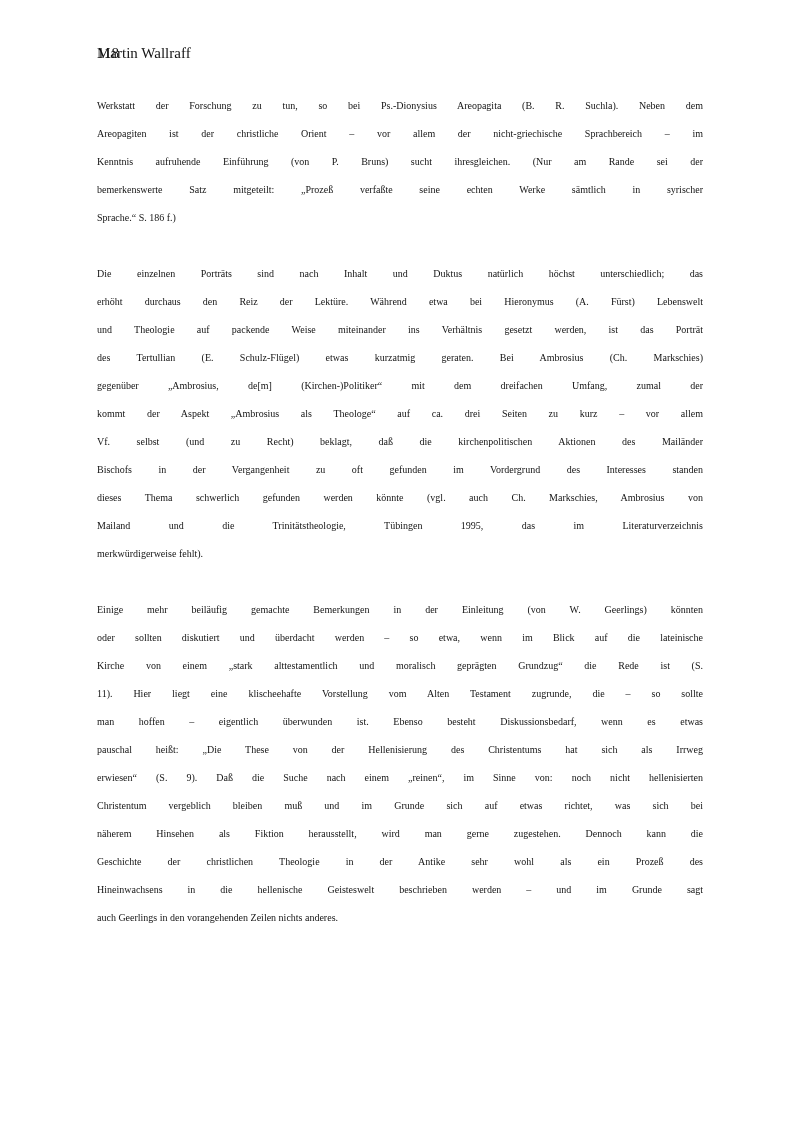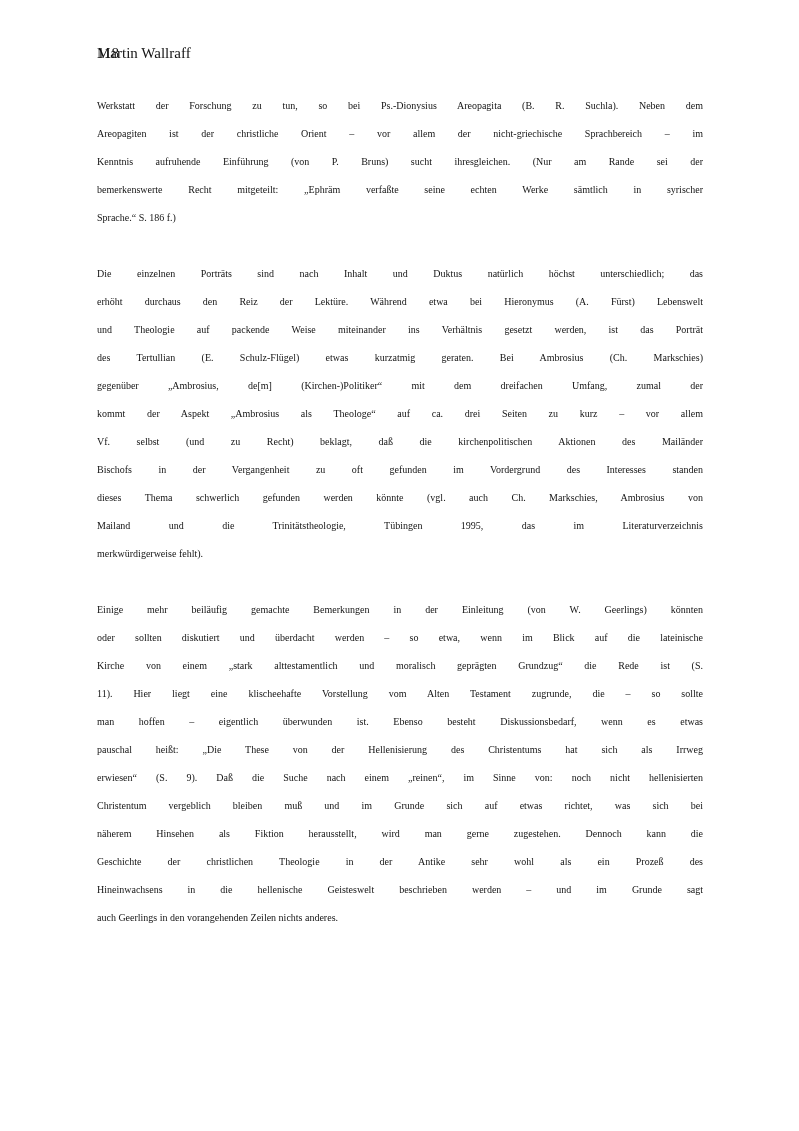--- a/index.html
+++ b/index.html
@@ -64,21 +64,21 @@
 
     <div class="page-header">
       <span class="page-number">118</span>
       <div class="running-title">Martin Wallraff</div>
     </div>
 
     <div class="paragraph">
         <div class="line">Werkstatt der Forschung zu tun, so bei Ps.-Dionysius Areopagita (B. R. Suchla). Neben dem</div>
         <div class="line">Areopagiten ist der christliche Orient – vor allem der nicht-griechische Sprachbereich – im</div>
         <div class="line">Kenntnis aufruhende Einführung (von P. Bruns) sucht ihresgleichen. (Nur am Rande sei der</div>
-        <div class="line">bemerkenswerte Recht mitgeteilt: „Ephräm verfaßte seine echten Werke sämtlich in syrischer</div>
+        <div class="line">bemerkenswerte Satz mitgeteilt: „Prozeß verfaßte seine echten Werke sämtlich in syrischer</div>
         <div class="line last">Sprache.“ S. 186 f.)</div>
       </div>
 
     <div class="paragraph">
         <div class="line">Die einzelnen Porträts sind nach Inhalt und Duktus natürlich höchst unterschiedlich; das</div>
         <div class="line">erhöht durchaus den Reiz der Lektüre. Während etwa bei Hieronymus (A. Fürst) Lebenswelt</div>
         <div class="line">und Theologie auf packende Weise miteinander ins Verhältnis gesetzt werden, ist das Porträt</div>
         <div class="line">des Tertullian (E. Schulz-Flügel) etwas kurzatmig geraten. Bei Ambrosius (Ch. Markschies)</div>
         <div class="line">gegenüber „Ambrosius, de[m] (Kirchen-)Politiker“ mit dem dreifachen Umfang, zumal der</div>
         <div class="line">kommt der Aspekt „Ambrosius als Theologe“ auf ca. drei Seiten zu kurz – vor allem</div>

